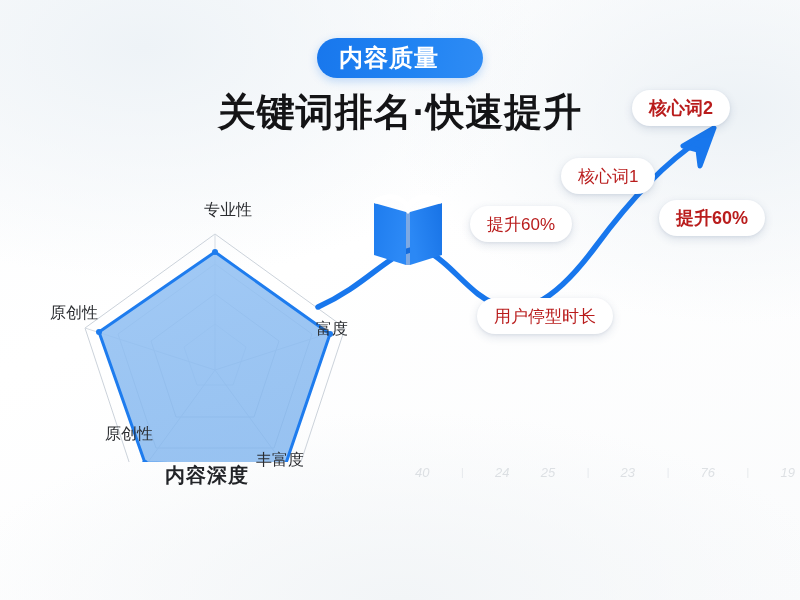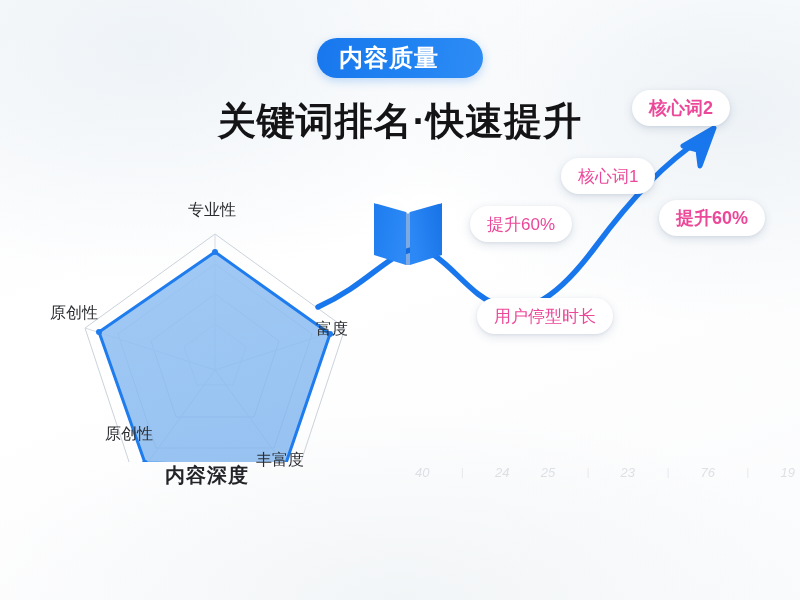--- a/index.html
+++ b/index.html
@@ -81,21 +81,20 @@
     position: absolute;
     left: 0; right: 0;
     top: 90px;
     text-align: center;
     font-size: 38px;
     font-weight: 800;
     color: #141416;
     letter-spacing: 1px;
     line-height: 1.2;
     white-space: nowrap;
-    margin-top: 9px;
   }
 
   
   #footline {
     position: absolute;
     left: 0; right: 0;
     top: 518px;
     text-align: center;
     font-size: 29px;
     font-weight: 800;
@@ -114,21 +113,21 @@
     height: 270px;
   }
   #radar-svg { display:block; width:340px; height:270px; }
   .radar-label {
     position: absolute;
     font-size: 16px;
     color: #2a2c30;
     white-space: nowrap;
     line-height: 1;
   }
-  #radar-label-top    { left: 146px; top: 10px; text-align: center; }
+  #radar-label-top    { left: 162px; top: 10px; text-align: center; }
   #radar-label-right  { left: 274px; top: 129px; }
   #radar-label-br     { left: 214px; top: 234px; margin-top: 26px; }
   #radar-label-bl     { left: 63px;  top: 234px; }
   #radar-label-left   { left: 8px;   top: 113px; }
 
   #depth-label {
     position: absolute;
     left: 165px;
     top: 465px;
     font-size: 20px;
@@ -181,21 +180,21 @@
     position: absolute;
     display: flex;
     align-items: center;
     justify-content: center;
     height: 36px;
     padding: 0 17px;
     border-radius: 19px;
     background: #ffffff;
     box-shadow: 0 3px 10px rgba(40,70,110,.14), 0 1px 3px rgba(40,70,110,.08);
     font-size: 17px;
-    color: #ec4899;
+    color: #b91c1c;
     white-space: nowrap;
     line-height: 1;
   }
   #pill-kw2   { left: 632px; top: 90px;  font-weight: 700; font-size: 18px; }
   #pill-kw1   { left: 561px; top: 158px; font-weight: 500; }
   #pill-up-l  { left: 470px; top: 206px; font-weight: 500; }
   #pill-up-r  { left: 659px; top: 200px; font-weight: 700; font-size: 18px; }
   #pill-dwell { left: 477px; top: 298px; font-weight: 500; }
 </style>
 </head>

